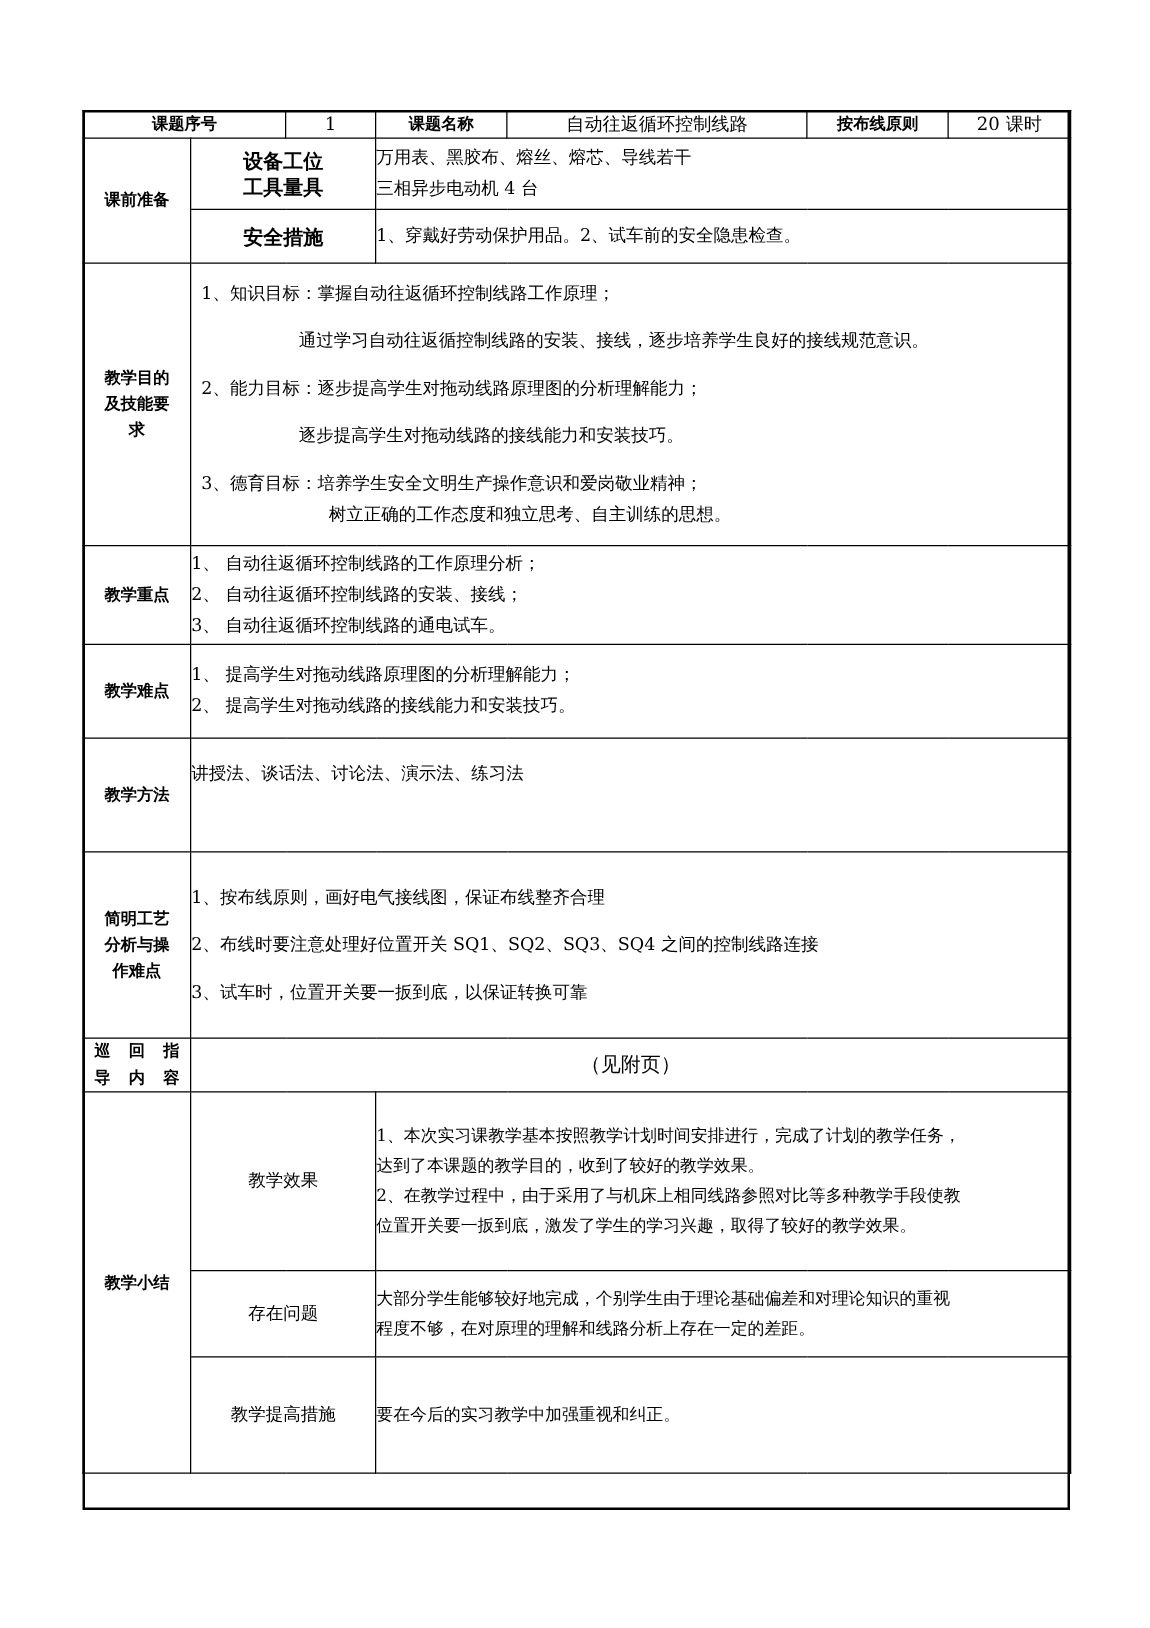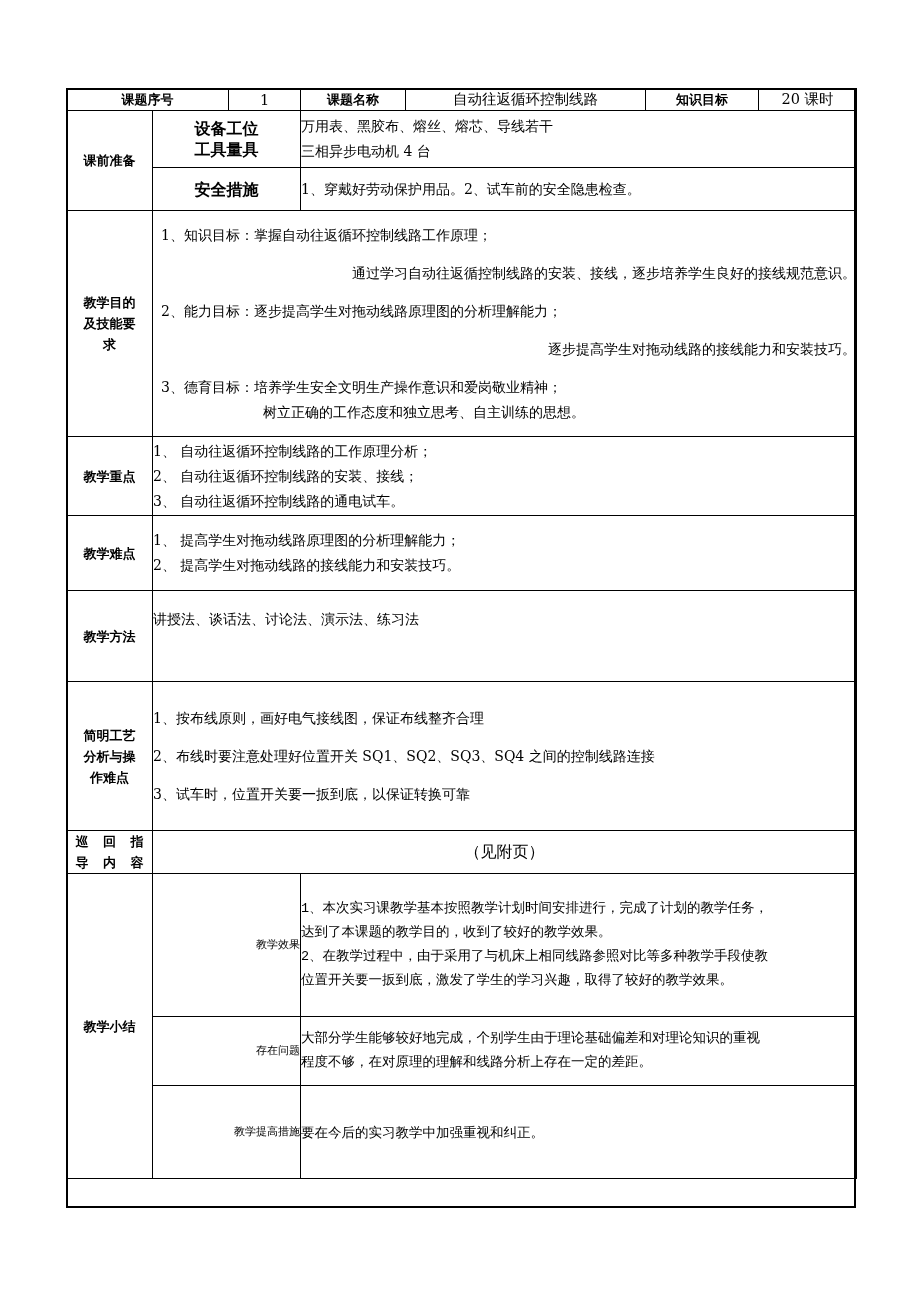--- a/index.html
+++ b/index.html
@@ -88,28 +88,28 @@
     padding: 4px;
   }
   .hdr-val {
     font-family: "DejaVu Serif", "Liberation Serif", serif;
     font-size: 14.5px;
     text-align: center;
     padding: 5px 4px;
   }
   .sub-center {
     font-family: "DejaVu Serif", "Liberation Serif", serif;
-    font-size: 11px;
-    text-align: right;
+    font-size: 14px;
+    text-align: center;
     padding: 4px;
     line-height: 24px;
   }
   .ln { display: block; white-space: nowrap; }
-  .ln-wrap { display: block; font-family: Liberation Mono, monospace; }
-  .ind1 { padding-left: 86px; text-align: right; }
+  .ln-wrap { display: block; }
+  .ind1 { padding-left: 86px; }
   .ind2 { padding-left: 110px; }
   .spacer-line { display: block; height: 13px; }
   .para {
     font-family: "DejaVu Serif", "Liberation Serif", serif;
     font-size: 13.5px;
     line-height: 24px;
     text-align: justify;
     padding: 6px 8px 6px 9px;
   }
 </style>
@@ -128,21 +128,21 @@
       <col style="width:113px">
       <col style="width:98px">
     </colgroup>
 
     <tbody>
         <tr>
       <td class="lbl" colspan="2">课题序号</td>
       <td class="hdr-val">1</td>
       <td class="lbl">课题名称</td>
       <td class="hdr-val">自动往返循环控制线路</td>
-      <td class="lbl">知识目标</td>
+      <td class="lbl">按布线原则</td>
       <td class="hdr-val">20 课时</td>
     </tr>
 
     <tr>
       <td class="lbl" rowspan="2">
         <span class="ln">课前准备</span>
       </td>
       <td class="sublbl" colspan="2" style="height:56px">
         <span class="ln">设备工位</span>
         <span class="ln">工具量具</span>

